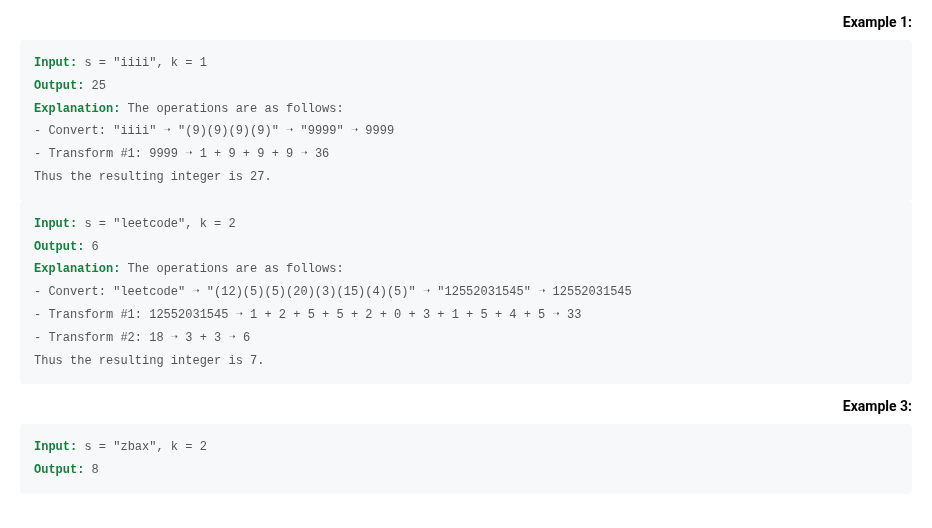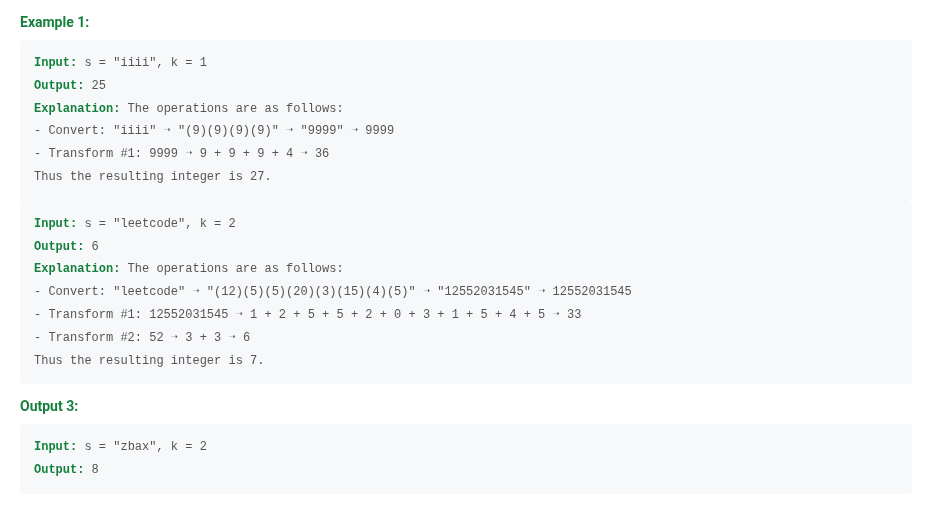--- a/index.html
+++ b/index.html
@@ -8,22 +8,23 @@
     padding: 0 20px;
     font-family: -apple-system, BlinkMacSystemFont, "Segoe UI", Roboto, "Helvetica Neue", Arial, sans-serif;
     background: #ffffff;
     color: #262626;
     width: 932px;
     font-size: 13px;
   }
   .example-heading {
     font-weight: 700;
     font-size: 14px;
-    color: #15803d;
+    color: #000000;
     margin: 14px 0 10px 0;
+    text-align: right;
   }
   .code-block {
     background: #f7f8fa;
     border-radius: 4px;
     padding: 12px 14px;
     font-family: Menlo, Monaco, Consolas, "Courier New", monospace;
     font-size: 12px;
     line-height: 1.9;
     color: #555;
     white-space: pre-wrap;
@@ -35,31 +36,31 @@
 </style>
 </head>
 <body>
 
 <div>
   <p class="example-heading">Example 1:</p>
   <div class="code-block"><span class="kw">Input:</span><span> s = "iiii", k = 1</span>
 <span class="kw">Output:</span><span> 25</span>
 <span class="kw">Explanation:</span><span> The operations are as follows:</span>
 <span>- Convert: "iiii" ➝ "(9)(9)(9)(9)" ➝ "9999" ➝ 9999</span>
-<span>- Transform #1: 9999 ➝ 9 + 9 + 9 + 4 ➝ 36</span>
+<span>- Transform #1: 9999 ➝ 1 + 9 + 9 + 9 ➝ 36</span>
 <span>Thus the resulting integer is 27.</span></div>
 </div>
 
 <div>
   <div class="code-block"><span class="kw">Input:</span><span> s = "leetcode", k = 2</span>
 <span class="kw">Output:</span><span> 6</span>
 <span class="kw">Explanation:</span><span> The operations are as follows:</span>
 <span>- Convert: "leetcode" ➝ "(12)(5)(5)(20)(3)(15)(4)(5)" ➝ "12552031545" ➝ 12552031545</span>
 <span>- Transform #1: 12552031545 ➝ 1 + 2 + 5 + 5 + 2 + 0 + 3 + 1 + 5 + 4 + 5 ➝ 33</span>
-<span>- Transform #2: 52 ➝ 3 + 3 ➝ 6</span>
+<span>- Transform #2: 18 ➝ 3 + 3 ➝ 6</span>
 <span>Thus the resulting integer is 7.</span></div>
 </div>
 
 <div>
-  <p class="example-heading">Output 3:</p>
+  <p class="example-heading">Example 3:</p>
   <div class="code-block"><span class="kw">Input:</span><span> s = "zbax", k = 2</span>
 <span class="kw">Output:</span><span> 8</span></div>
 </div>
 
 </body></html>

